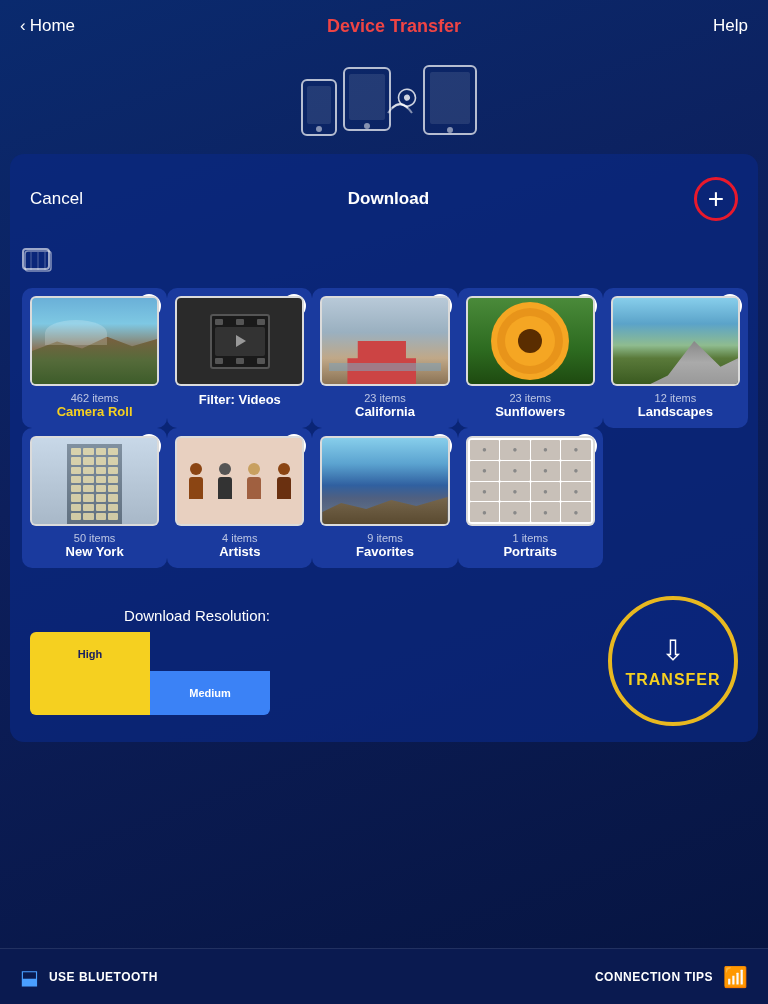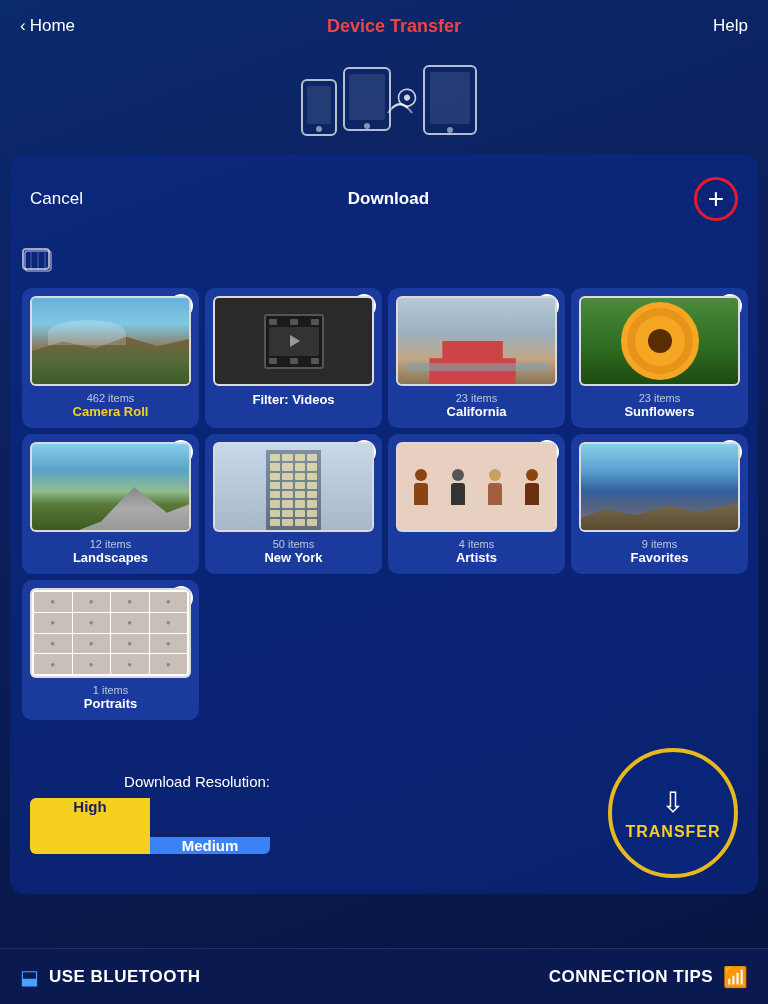--- a/index.html
+++ b/index.html
@@ -89,22 +89,21 @@
       height: 22px;
       border: 2px solid rgba(255,255,255,0.6);
       border-radius: 4px;
       display: inline-block;
       position: relative;
     }
 
     
     .grid {
       display: grid;
-      grid-template-columns: repeat(4, 1fr);
-      gap: 6px;
+      grid-template-columns: repeat(5, 1fr);
       padding: 4px 10px 12px 12px;
     }
 
     .grid-item {
       background: #1a3a9e;
       border-radius: 10px;
       padding: 8px;
       position: relative;
       cursor: pointer;
       min-height: 140px;
@@ -388,23 +387,23 @@
       text-align: right;
     }
     .resolution-toggle {
       display: flex;
       border-radius: 6px;
       overflow: hidden;
       width: 240px;
     }
     .res-option {
       flex: 1;
-      padding: 0 0;
+      padding: 16px 0;
       text-align: center;
-      font-size: 15px;
+      font-size: 11px;
       font-weight: 600;
       cursor: pointer;
     }
     .res-option.active {
       background: #f5d020;
       color: #1a2060;
     }
     .res-option.inactive {
       background: #3b82f6;
       color: white;
@@ -451,21 +450,21 @@
       justify-content: space-between;
       padding: 0 20px;
       border-top: 1px solid rgba(255,255,255,0.1);
     }
     .bottom-left, .bottom-right {
       display: flex;
       align-items: center;
       gap: 10px;
     }
     .bottom-text {
-      font-size: 17px;
+      font-size: 12px;
       font-weight: 600;
       color: white;
       letter-spacing: 0.5px;
     }
     .bt-icon {
       font-size: 20px;
       color: #4a9fff;
     }
     .wifi-icon {
       font-size: 20px;

